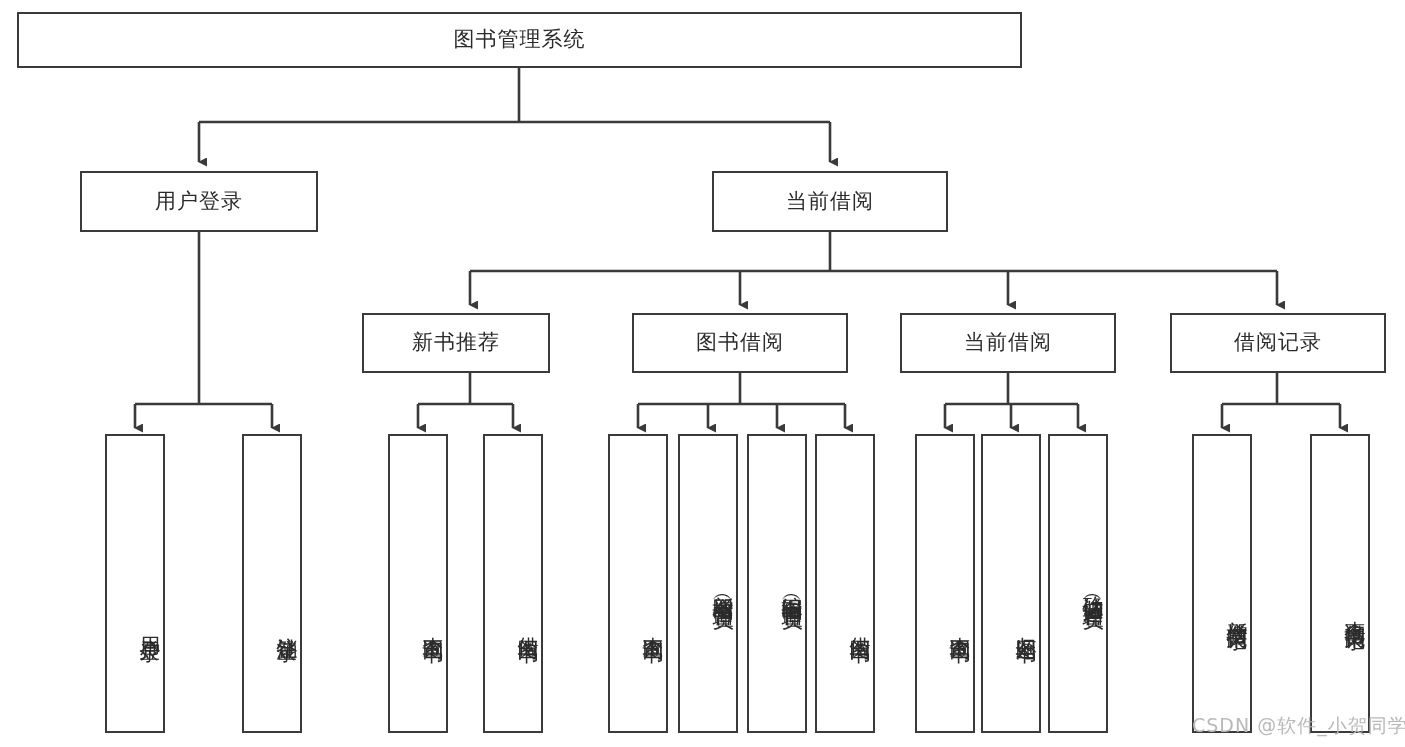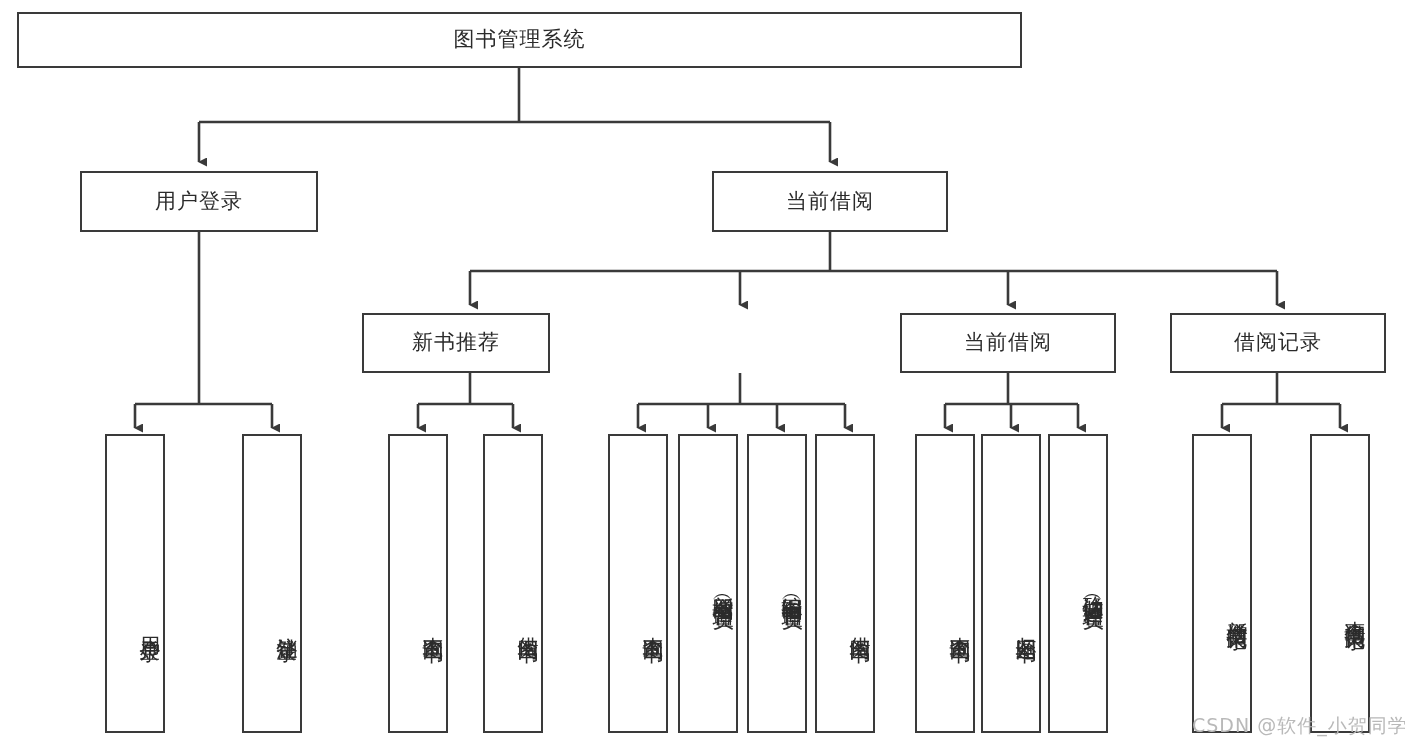--- a/index.html
+++ b/index.html
@@ -129,20 +129,23 @@
   </div>
 
   <div class="node horizontal" style="left:712px; top:171px; width:236px; height:61px;">
     <span class="node-label">当前借阅</span>
   </div>
 
   <div class="node horizontal" style="left:362px; top:313px; width:188px; height:60px;">
     <span class="node-label">新书推荐</span>
   </div>
 
+  <div class="node horizontal" style="left:632px; top:313px; width:216px; height:60px;">
+    <span class="node-label">图书借阅</span>
+  </div>
 
   <div class="node horizontal" style="left:900px; top:313px; width:216px; height:60px;">
     <span class="node-label">当前借阅</span>
   </div>
 
   <div class="node horizontal" style="left:1170px; top:313px; width:216px; height:60px;">
     <span class="node-label">借阅记录</span>
   </div>
 
   <div class="node vertical" style="left:105px; top:434px; width:60px; height:299px; padding-top:80px;">

